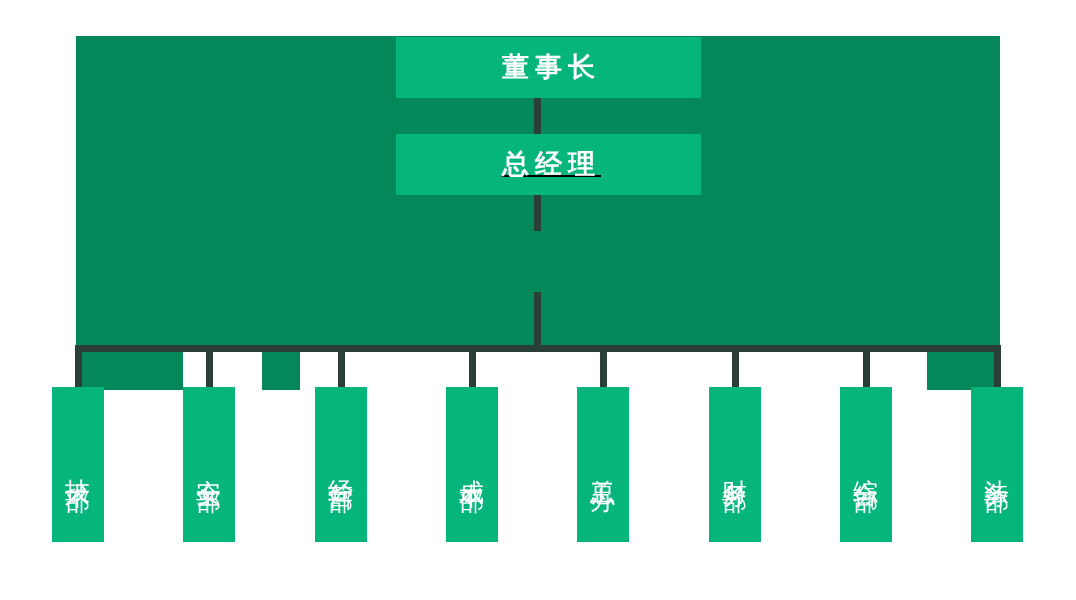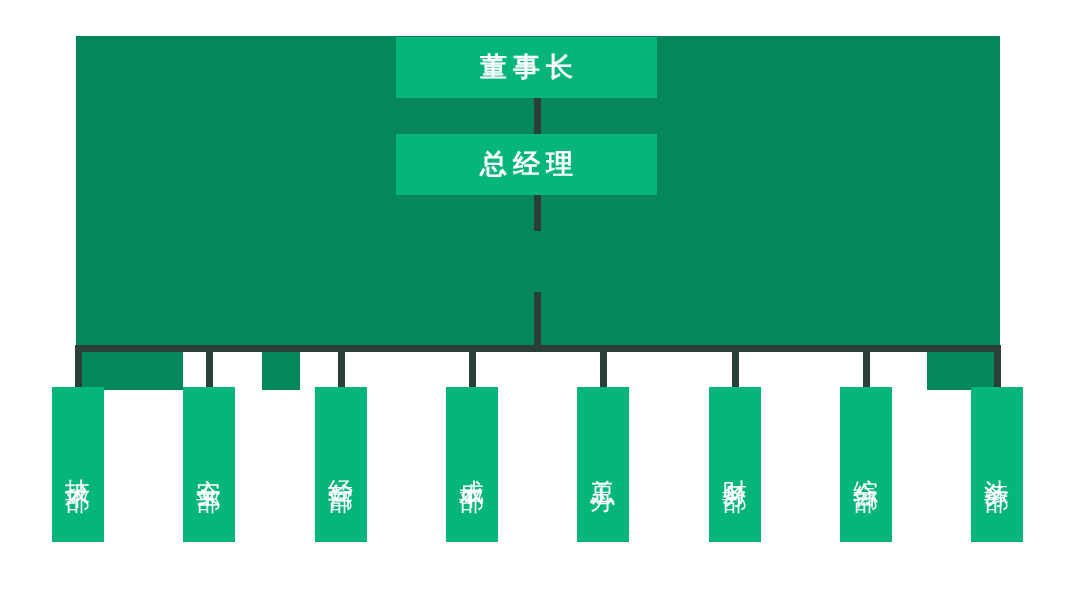--- a/index.html
+++ b/index.html
@@ -34,39 +34,39 @@
   
   .panel-stub {
     position: absolute;
     background: #048759;
   }
 
   
   .exec-box {
     position: absolute;
     left: 396px;
-    width: 261px;
+    width: 305px;
     height: 61px;
     background: #05b57b;
     display: flex;
     align-items: center;
     justify-content: center;
     box-sizing: border-box;
   }
   .exec-box .exec-label {
     color: #ffffff;
     font-size: 27px;
     font-weight: bold;
     letter-spacing: 6px;
     text-indent: 6px;
     line-height: 1;
     white-space: nowrap;
   }
   #exec-chairman   { top: 37px; }
-  #exec-gm         { top: 134px; }
+  #exec-gm         { top: 134px; text-decoration: underline; }
   #exec-deputy-gm  { top: 231px; }
 
   
   .connector-v {
     position: absolute;
     width: 7px;
     background: #2b3f39;
   }
   #conn-chairman-gm   { left: 534px; top: 98px;  height: 36px; }
   #conn-gm-deputy     { left: 534px; top: 195px; height: 36px; }

